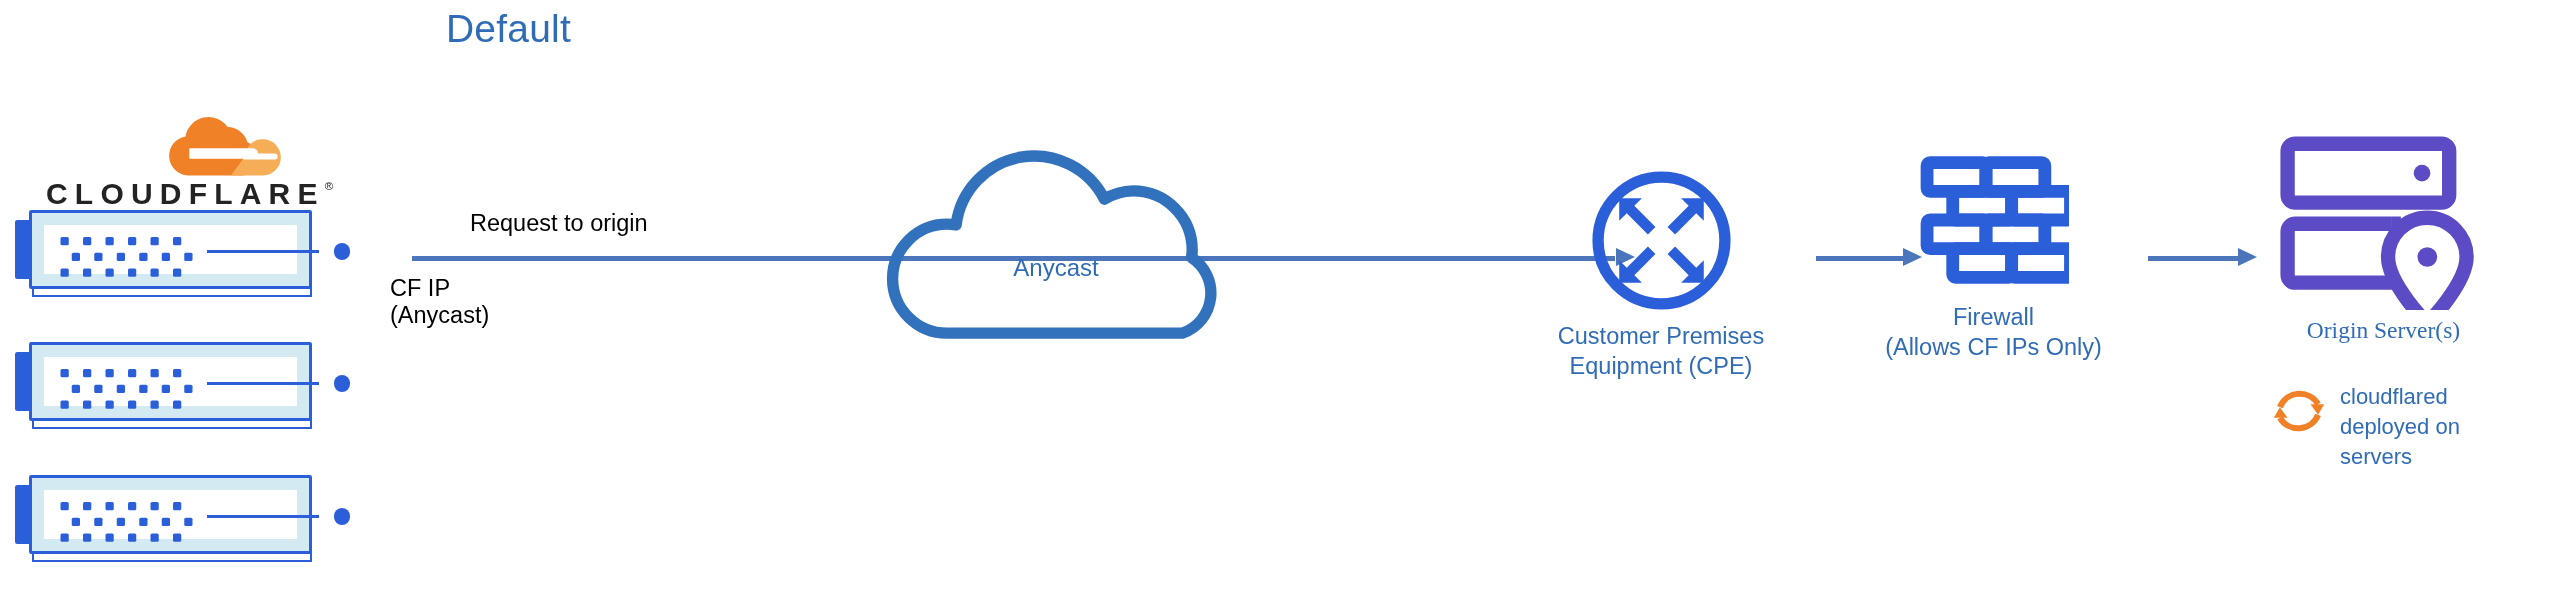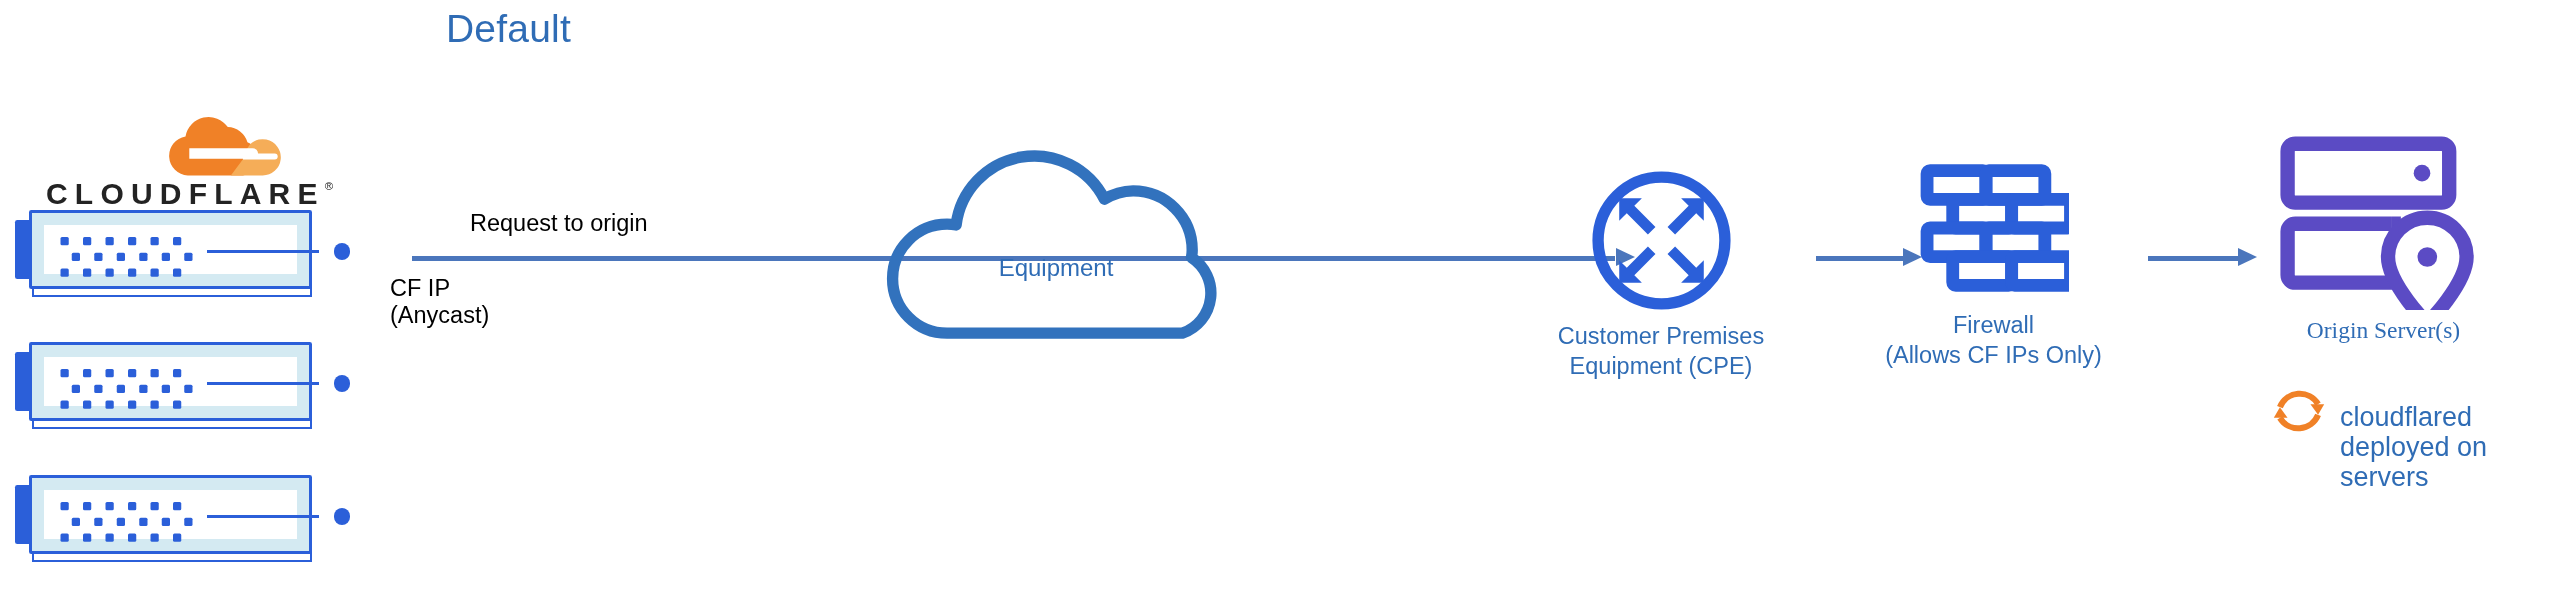--- a/index.html
+++ b/index.html
@@ -78,33 +78,33 @@
     color:#2f6cb5;font-size:24px;
   }
 
   
   .node{position:absolute;text-align:center;}
   .node-caption{
     color:#2f6cb5;font-size:23.5px;line-height:30px;white-space:pre-line;margin-top:4.5px;
   }
 
   #node-cpe{left:1502px;top:165px;width:318px;text-align:center;}
-  #node-firewall{left:1846px;top:154px;width:295px;}
+  #node-firewall{left:1846px;top:146px;width:295px;}
   #node-origin{left:2221px;top:136px;width:325px;font-family:Liberation Serif, serif;}
 
   .node-icon{display:flex;justify-content:center;align-items:center;}
 
   
   #cloudflared-note{
     position:absolute;left:2270px;top:382px;width:303px;
     display:flex;align-items:flex-start;gap:12px;
   }
   #cloudflared-text{
-    color:#2f6cb5;font-size:27px;line-height:30px;white-space:pre-line;
-    margin-top:20px;
+    color:#2f6cb5;font-size:22px;line-height:30px;white-space:pre-line;
+    margin-top:0;
   }
 </style>
 </head>
 <body>
 
 <div class="stage">
 
   <div class="abs" id="diagram-title">Default</div>
 
   <div class="abs" id="cloudflare-brand">
@@ -233,21 +233,21 @@
       <path d="M156 300
                a72 72 0 0 1 0 -144
                q6 0 12 1
                a104 104 0 0 1 196 -34
                a76 76 0 0 1 38 -11
                a78 78 0 0 1 78 78
                q0 5 -1 10
                a56 56 0 0 1 -12 100
                Z" fill="none" stroke="#3272bd" stroke-width="15" stroke-linejoin="round" stroke-linecap="round"></path>
     </svg>
-    <div id="internet-label">Equipment</div>
+    <div id="internet-label">Anycast</div>
   </div>
 
   <div class="node" id="node-cpe">
     <div class="node-icon">
       <svg width="151" height="151" viewBox="0 0 200 200">
         <circle cx="100" cy="100" r="84" fill="none" stroke="#2b5fd9" stroke-width="15"></circle>
         <g fill="#2b5fd9">
 
           <path d="M44 44 L74 44 L64 54 L92 82 L82 92 L54 64 L44 74 Z"></path>
 

